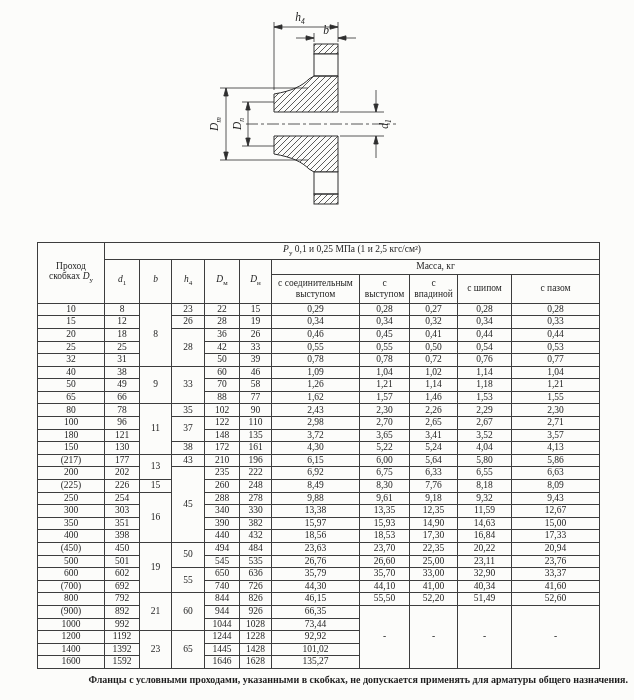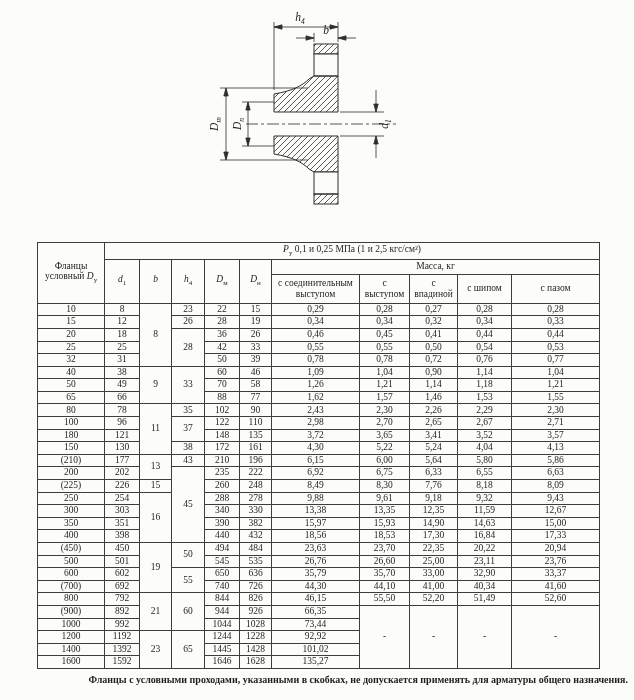--- a/index.html
+++ b/index.html
@@ -114,21 +114,21 @@
       <col style="width:35px">
         <col style="width:32px">
         <col style="width:88px">
         <col style="width:50px">
       <col style="width:48px">
         <col style="width:54px">
         <col style="width:88px">
     </colgroup>
     <thead>
       <tr class="h1">
-        <th rowspan="3"><span>Фланцы условный</span> <i>D</i><sub>у</sub></th>
+        <th rowspan="3"><span>Проход скобках</span> <i>D</i><sub>у</sub></th>
         <th colspan="10"><i>P</i><sub>у</sub><span> 0,1 и 0,25 МПа (1 и 2,5 кгс/см²)</span></th>
       </tr>
       <tr class="h2">
         <th rowspan="2"><i>d</i><sub>1</sub></th>
         <th rowspan="2"><i>b</i><sub></sub></th>
         <th rowspan="2"><i>h</i><sub>4</sub></th>
         <th rowspan="2"><i>D</i><sub>м</sub></th>
         <th rowspan="2"><i>D</i><sub>н</sub></th>
         <th colspan="5">Масса, кг</th>
       </tr>
@@ -202,21 +202,21 @@
         </tr>
         <tr>
           <td>40</td>
           <td>38</td>
           <td rowspan="3">9</td>
           <td rowspan="3">33</td>
           <td>60</td>
           <td>46</td>
           <td>1,09</td>
           <td>1,04</td>
-          <td>0,90</td>
+          <td>1,02</td>
           <td>1,14</td>
           <td>1,04</td>
         </tr>
         <tr>
           <td>50</td>
           <td>49</td>
           <td>70</td>
           <td>58</td>
           <td>1,26</td>
           <td>1,21</td>
@@ -277,21 +277,21 @@
           <td>38</td>
           <td>172</td>
           <td>161</td>
           <td>4,30</td>
           <td>5,22</td>
           <td>5,24</td>
           <td>4,04</td>
           <td>4,13</td>
         </tr>
         <tr>
-          <td>(210)</td>
+          <td>(217)</td>
           <td>177</td>
           <td rowspan="2">13</td>
           <td>43</td>
           <td>210</td>
           <td>196</td>
           <td>6,15</td>
           <td>6,00</td>
           <td>5,64</td>
           <td>5,80</td>
           <td>5,86</td>

